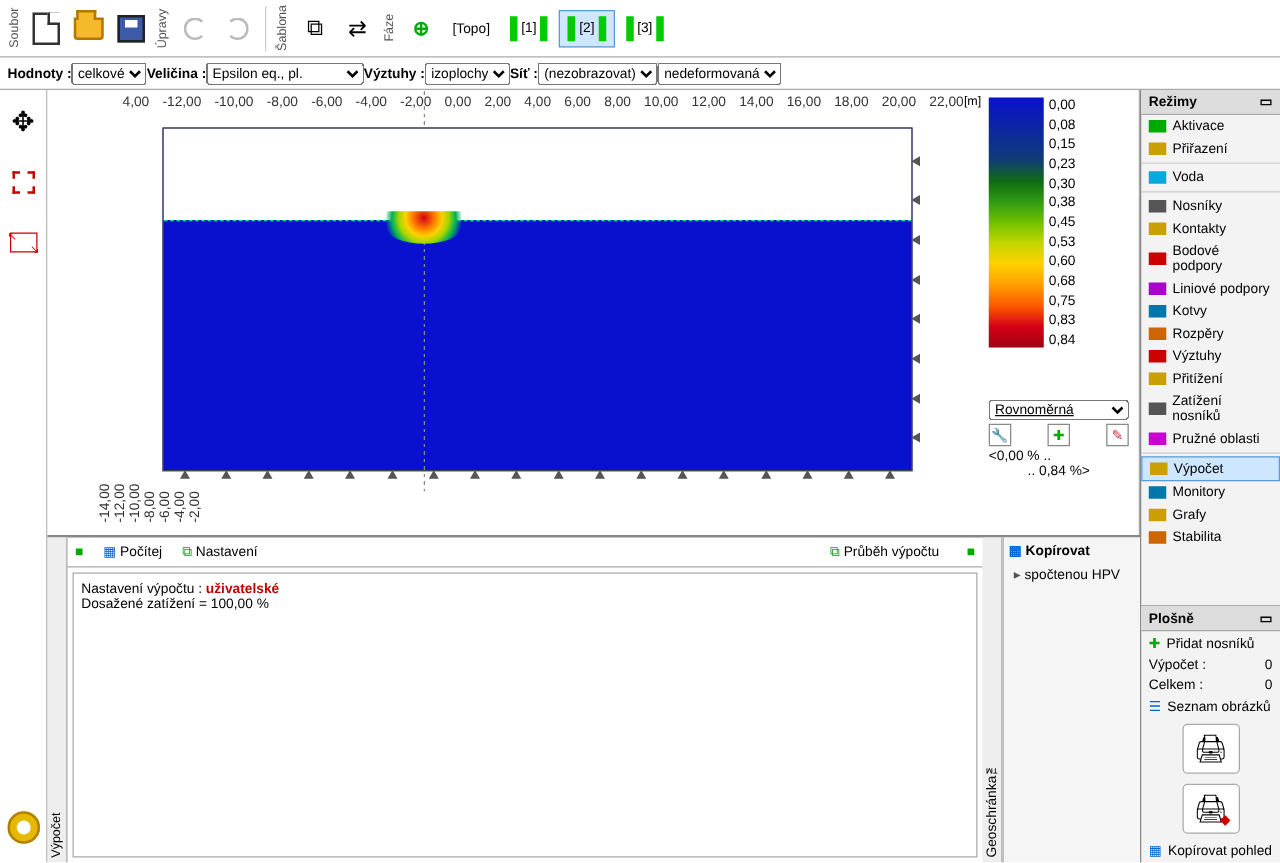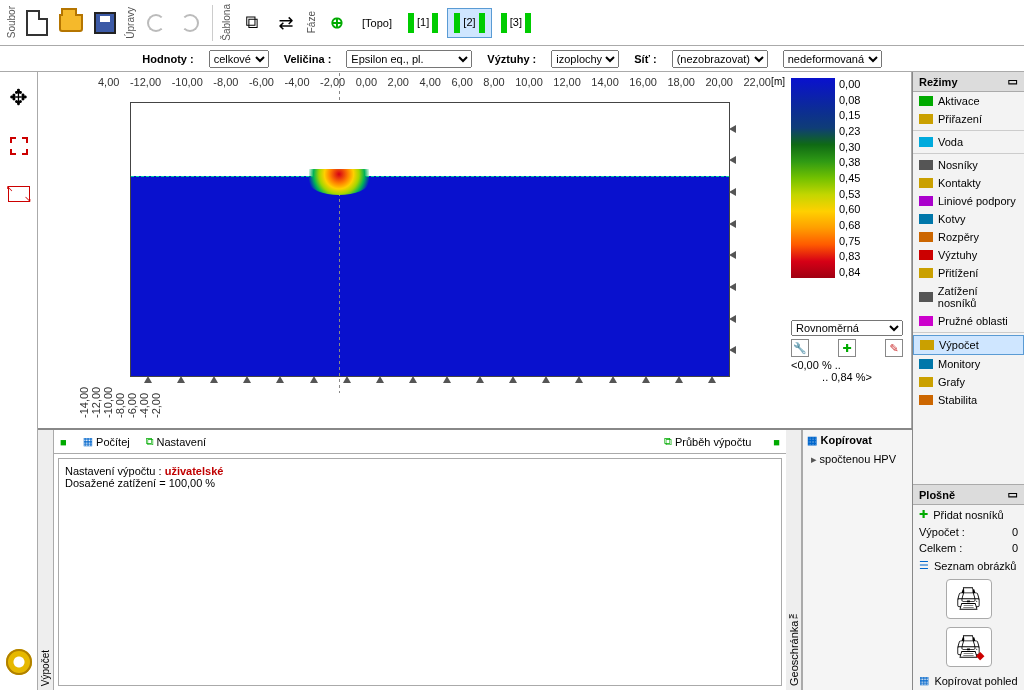--- a/index.html
+++ b/index.html
@@ -8,21 +8,21 @@
 
 .toolbar { height:46px; border-bottom:1px solid #aaa; display:flex; align-items:center; padding:2px 4px; gap:2px; }
 .tbtn { width:32px; height:40px; display:flex; align-items:center; justify-content:center; cursor:pointer; border:1px solid transparent; }
 .vlabel { writing-mode:vertical-rl; transform:rotate(180deg); font-size:10px; color:#555; margin:0 2px; }
 .tsep { width:1px; height:36px; background:#ccc; margin:0 4px; }
 .phase-btn { padding:4px 6px; border:1px solid transparent; cursor:pointer; }
 .phase-btn.active { background:#cfe6ff; border:1px solid #5a9bd4; }
 .phase-marker { display:inline-block; width:6px; height:20px; background:#0c0; vertical-align:middle; }
 
 
-.optbar { height:26px; border-bottom:1px solid #aaa; display:flex; align-items:center; padding:0 6px; gap:15px;justify-content:center; }
+.optbar { height:26px; border-bottom:1px solid #aaa; display:flex; align-items:center; padding:0 6px; gap:0; }
 .optbar label { font-weight:bold; }
 .optbar select { font-size:11px; height:18px; }
 
 
 .main { display:flex; height:calc(690px - 46px - 26px); }
 .leftstrip { width:38px; border-right:1px solid #aaa; display:flex; flex-direction:column; align-items:center; gap:8px; padding-top:6px; }
 .gearbox { margin-top:auto; margin-bottom:8px; }
 
 .viewwrap { flex:1; display:flex; flex-direction:column; }
 .viewport { flex:1; position:relative; background:#fff; border-right:1px solid #aaa; overflow:hidden; }
@@ -39,21 +39,21 @@
 .triR { width:0; height:0; border-top:4px solid transparent; border-bottom:4px solid transparent; border-right:7px solid #555; }
 
 
 .legend { position:absolute; top:6px; right:8px; width:112px; }
 .legend .bar { display:flex; height:200px; }
 .legend .grad { width:44px; }
 .legend .labels { flex:1; display:flex; flex-direction:column; justify-content:space-between; font-size:10px; padding-left:4px; }
 .legendfoot { position:absolute; top:248px; right:8px; width:112px; }
 .legendfoot .row1 { display:flex; justify-content:space-between; align-items:center; }
 .smallicon { width:18px; height:18px; border:1px solid #888; display:inline-flex; align-items:center; justify-content:center; cursor:pointer; }
-.legendfoot select { width:100%; margin-bottom:3px; }
+.legendfoot select { width:100%; margin-bottom:3px;text-decoration:underline; }
 
 
 .bottom { height:262px; border-top:2px solid #888; display:flex; }
 .botleft { width:16px; background:#eee; border-right:1px solid #aaa; display:flex; align-items:flex-end; justify-content:center; }
 .botleft span { writing-mode:vertical-rl; transform:rotate(180deg); font-size:10px; padding:4px 0;}
 .botmain { flex:1; display:flex; flex-direction:column; }
 .bottabs { height:24px; border-bottom:1px solid #aaa; display:flex; align-items:center; padding:0 6px; gap:16px; }
 .bottabs .tab { cursor:pointer; display:flex; align-items:center; gap:3px;}
 .botbody { flex:1; border:1px solid #aaa; margin:4px; padding:6px; background:#fff; font-size:11px; }
 .botbody .l1 { color:#0a8a0a; font-weight:bold; }
@@ -325,20 +325,24 @@
         <div class="rp-sep"></div>
         <div class="rp-item">
           <span class="rp-ico" style="background:#555"></span>
           <span>Nosníky</span>
         </div>
         <div class="rp-item">
           <span class="rp-ico" style="background:#caa000"></span>
           <span>Kontakty</span>
         </div>
         <div class="rp-item">
+          <span class="rp-ico" style="background:#c00"></span>
+          <span>Bodové podpory</span>
+        </div>
+        <div class="rp-item">
           <span class="rp-ico" style="background:#a0c"></span>
           <span>Liniové podpory</span>
         </div>
         <div class="rp-item">
           <span class="rp-ico" style="background:#07a"></span>
           <span>Kotvy</span>
         </div>
         <div class="rp-item">
           <span class="rp-ico" style="background:#c60"></span>
           <span>Rozpěry</span>

